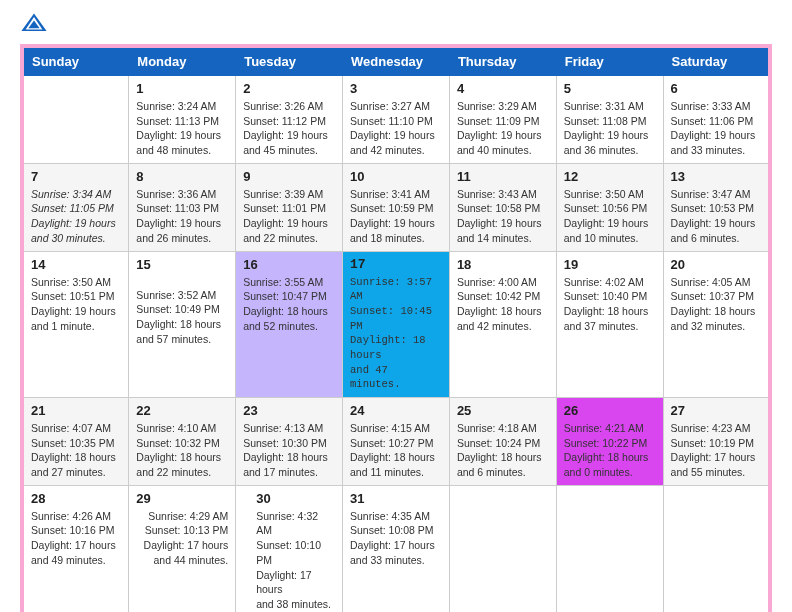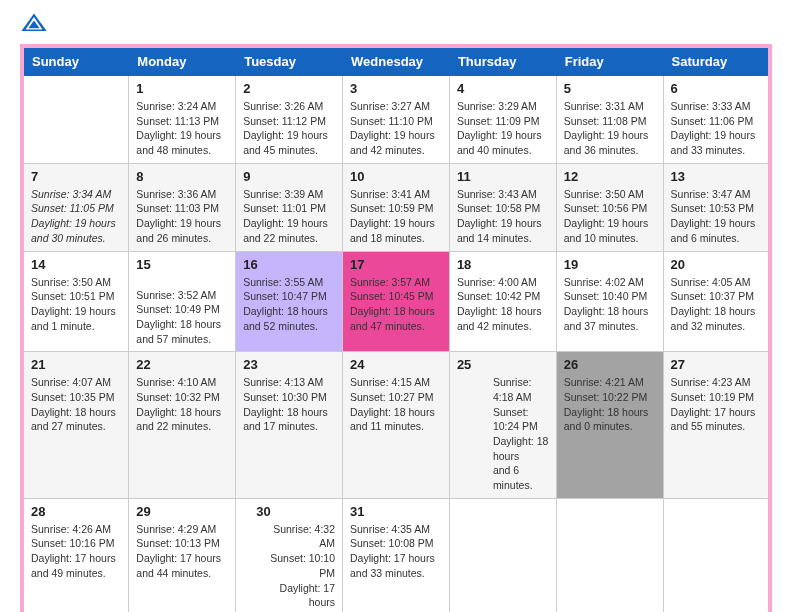--- a/index.html
+++ b/index.html
@@ -237,21 +237,21 @@
 Daylight: 18 hours
 and 57 minutes.</div>
         </td>
         <td style="background: #c4b5fd;">
           <span class="day-number">16</span>
           <div class="day-info" style="white-space: pre-line;">Sunrise: 3:55 AM
 Sunset: 10:47 PM
 Daylight: 18 hours
 and 52 minutes.</div>
         </td>
-        <td style="background: #ec4899;">
+        <td style="background: #0ea5e9; font-family: Liberation Mono, monospace;">
           <span class="day-number">17</span>
           <div class="day-info" style="white-space: pre-line;">Sunrise: 3:57 AM
 Sunset: 10:45 PM
 Daylight: 18 hours
 and 47 minutes.</div>
         </td>
         <td style="background: rgb(255, 255, 255);">
           <span class="day-number">18</span>
           <div class="day-info" style="white-space: pre-line;">Sunrise: 4:00 AM
 Sunset: 10:42 PM
@@ -297,26 +297,26 @@
         </td>
         <td style="background: rgb(245, 245, 245);">
           <span class="day-number">24</span>
           <div class="day-info" style="white-space: pre-line;">Sunrise: 4:15 AM
 Sunset: 10:27 PM
 Daylight: 18 hours
 and 11 minutes.</div>
         </td>
         <td style="background: rgb(245, 245, 245);">
           <span class="day-number">25</span>
-          <div class="day-info" style="white-space: pre-line; margin-left: 36px;">Sunrise: 4:18 AM
+          <div class="day-info" style="white-space: pre-line;">Sunrise: 4:18 AM
 Sunset: 10:24 PM
 Daylight: 18 hours
 and 6 minutes.</div>
         </td>
-        <td style="background: #a3a3a3;">
+        <td style="background: #d946ef;">
           <span class="day-number">26</span>
           <div class="day-info" style="white-space: pre-line;">Sunrise: 4:21 AM
 Sunset: 10:22 PM
 Daylight: 18 hours
 and 0 minutes.</div>
         </td>
         <td style="background: rgb(245, 245, 245);">
           <span class="day-number">27</span>
           <div class="day-info" style="white-space: pre-line;">Sunrise: 4:23 AM
 Sunset: 10:19 PM
@@ -327,28 +327,28 @@
       <tr>
         <td style="background: rgb(255, 255, 255);">
           <span class="day-number">28</span>
           <div class="day-info" style="white-space: pre-line;">Sunrise: 4:26 AM
 Sunset: 10:16 PM
 Daylight: 17 hours
 and 49 minutes.</div>
         </td>
         <td style="background: rgb(255, 255, 255);">
           <span class="day-number">29</span>
-          <div class="day-info" style="white-space: pre-line;">Sunrise: 4:29 AM
+          <div class="day-info" style="white-space: pre-line; text-align: right;">Sunrise: 4:29 AM
 Sunset: 10:13 PM
 Daylight: 17 hours
 and 44 minutes.</div>
         </td>
         <td style="background: rgb(255, 255, 255); padding-left: 20px;">
           <span class="day-number">30</span>
-          <div class="day-info" style="white-space: pre-line; text-align: right;">Sunrise: 4:32 AM
+          <div class="day-info" style="white-space: pre-line;">Sunrise: 4:32 AM
 Sunset: 10:10 PM
 Daylight: 17 hours
 and 38 minutes.</div>
         </td>
         <td style="background: rgb(255, 255, 255);">
           <span class="day-number">31</span>
           <div class="day-info" style="white-space: pre-line;">Sunrise: 4:35 AM
 Sunset: 10:08 PM
 Daylight: 17 hours
 and 33 minutes.</div>

